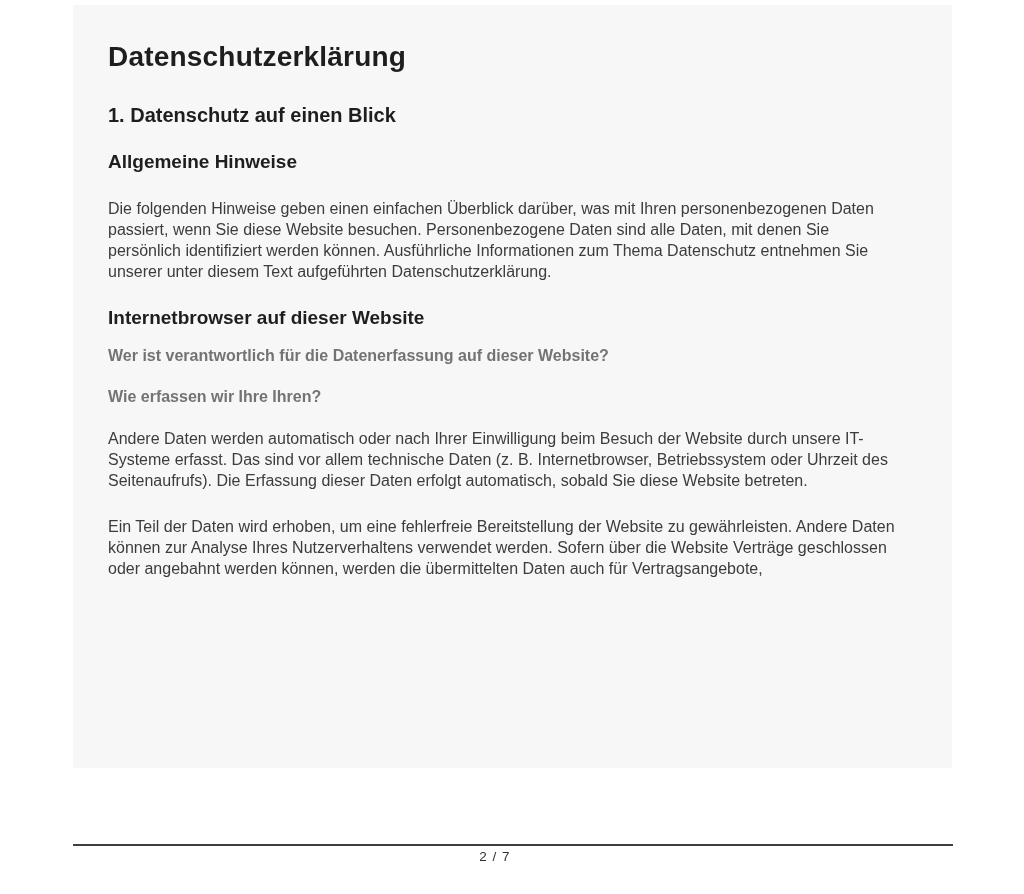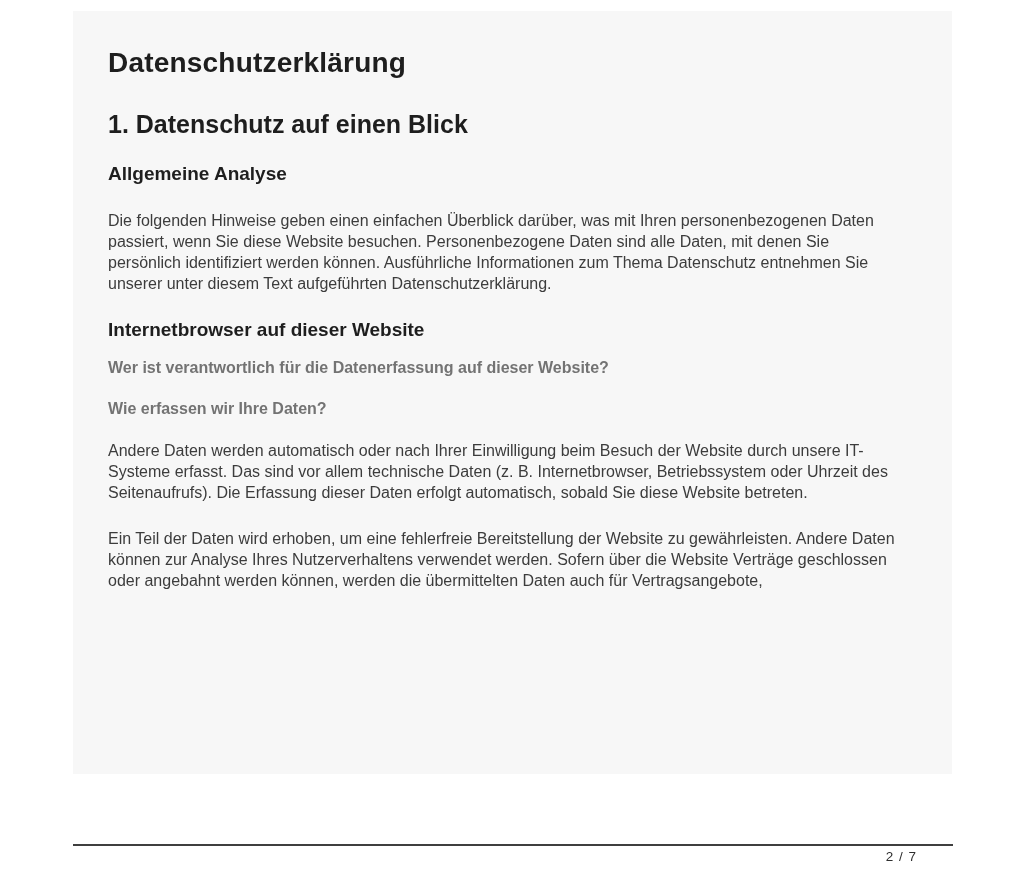--- a/index.html
+++ b/index.html
@@ -11,36 +11,36 @@
     width: 1024px;
     height: 894px;
     background: #ffffff;
     font-family: "Liberation Sans", sans-serif;
     position: relative;
     overflow: hidden;
   }
   .page-panel {
     position: absolute;
     left: 73px;
-    top: 11px;
+    top: 5px;
     width: 879px;
     height: 763px;
     background: #f7f7f7;
     padding: 36px 34px 12px 35px;
   }
   .doc-title {
     font-size: 28px;
     line-height: 1.15;
     font-weight: 700;
     color: #1e1e1e;
     margin: 0 0 30px 0;
     letter-spacing: 0.2px;
   }
   .doc-h2 {
-    font-size: 25px;
+    font-size: 20px;
     line-height: 1.2;
     font-weight: 700;
     color: #1e1e1e;
     margin: 0 0 24px 0;
   }
   .doc-h3 {
     font-size: 19px;
     line-height: 1.2;
     font-weight: 700;
     color: #1e1e1e;
@@ -68,47 +68,47 @@
     left: 73px;
     top: 844px;
     width: 880px;
   }
   .footer-rule {
     width: 100%;
     height: 2px;
     background: #3f3f3f;
   }
   .page-number {
-    text-align: right;
+    text-align: center;
     padding-right: 36px;
     margin-top: 3px;
     font-size: 13.5px;
     color: #2f2f2f;
     letter-spacing: 1px;
   }
 </style>
 </head>
 <body>
 
 <div class="page-panel">
 
   <h1 class="doc-title">Datenschutzerklärung</h1>
 
   <h2 class="doc-h2">1. Datenschutz auf einen Blick</h2>
 
-  <h3 class="doc-h3">Allgemeine Analyse</h3>
+  <h3 class="doc-h3">Allgemeine Hinweise</h3>
 
   <p class="doc-p">Die folgenden Hinweise geben einen einfachen Überblick darüber, was mit Ihren personenbezogenen Daten passiert, wenn Sie diese Website besuchen. Personenbezogene Daten sind alle Daten, mit denen Sie persönlich identifiziert werden können. Ausführliche Informationen zum Thema Datenschutz entnehmen Sie unserer unter diesem Text aufgeführten Datenschutzerklärung.</p>
 
   <h3 class="doc-h3">Internetbrowser auf dieser Website</h3>
 
   <h4 class="doc-h4 tight">Wer ist verantwortlich für die Datenerfassung auf dieser Website?</h4>
 
 
-  <h4 class="doc-h4">Wie erfassen wir Ihre Daten?</h4>
+  <h4 class="doc-h4">Wie erfassen wir Ihre Ihren?</h4>
 
 
   <p class="doc-p">Andere Daten werden automatisch oder nach Ihrer Einwilligung beim Besuch der Website durch unsere IT-Systeme erfasst. Das sind vor allem technische Daten (z. B. Internetbrowser, Betriebssystem oder Uhrzeit des Seitenaufrufs). Die Erfassung dieser Daten erfolgt automatisch, sobald Sie diese Website betreten.</p>
 
 
   <p class="doc-p">Ein Teil der Daten wird erhoben, um eine fehlerfreie Bereitstellung der Website zu gewährleisten. Andere Daten können zur Analyse Ihres Nutzerverhaltens verwendet werden. Sofern über die Website Verträge geschlossen oder angebahnt werden können, werden die übermittelten Daten auch für Vertragsangebote,</p>
 
 </div>
 
 <div class="doc-footer">

